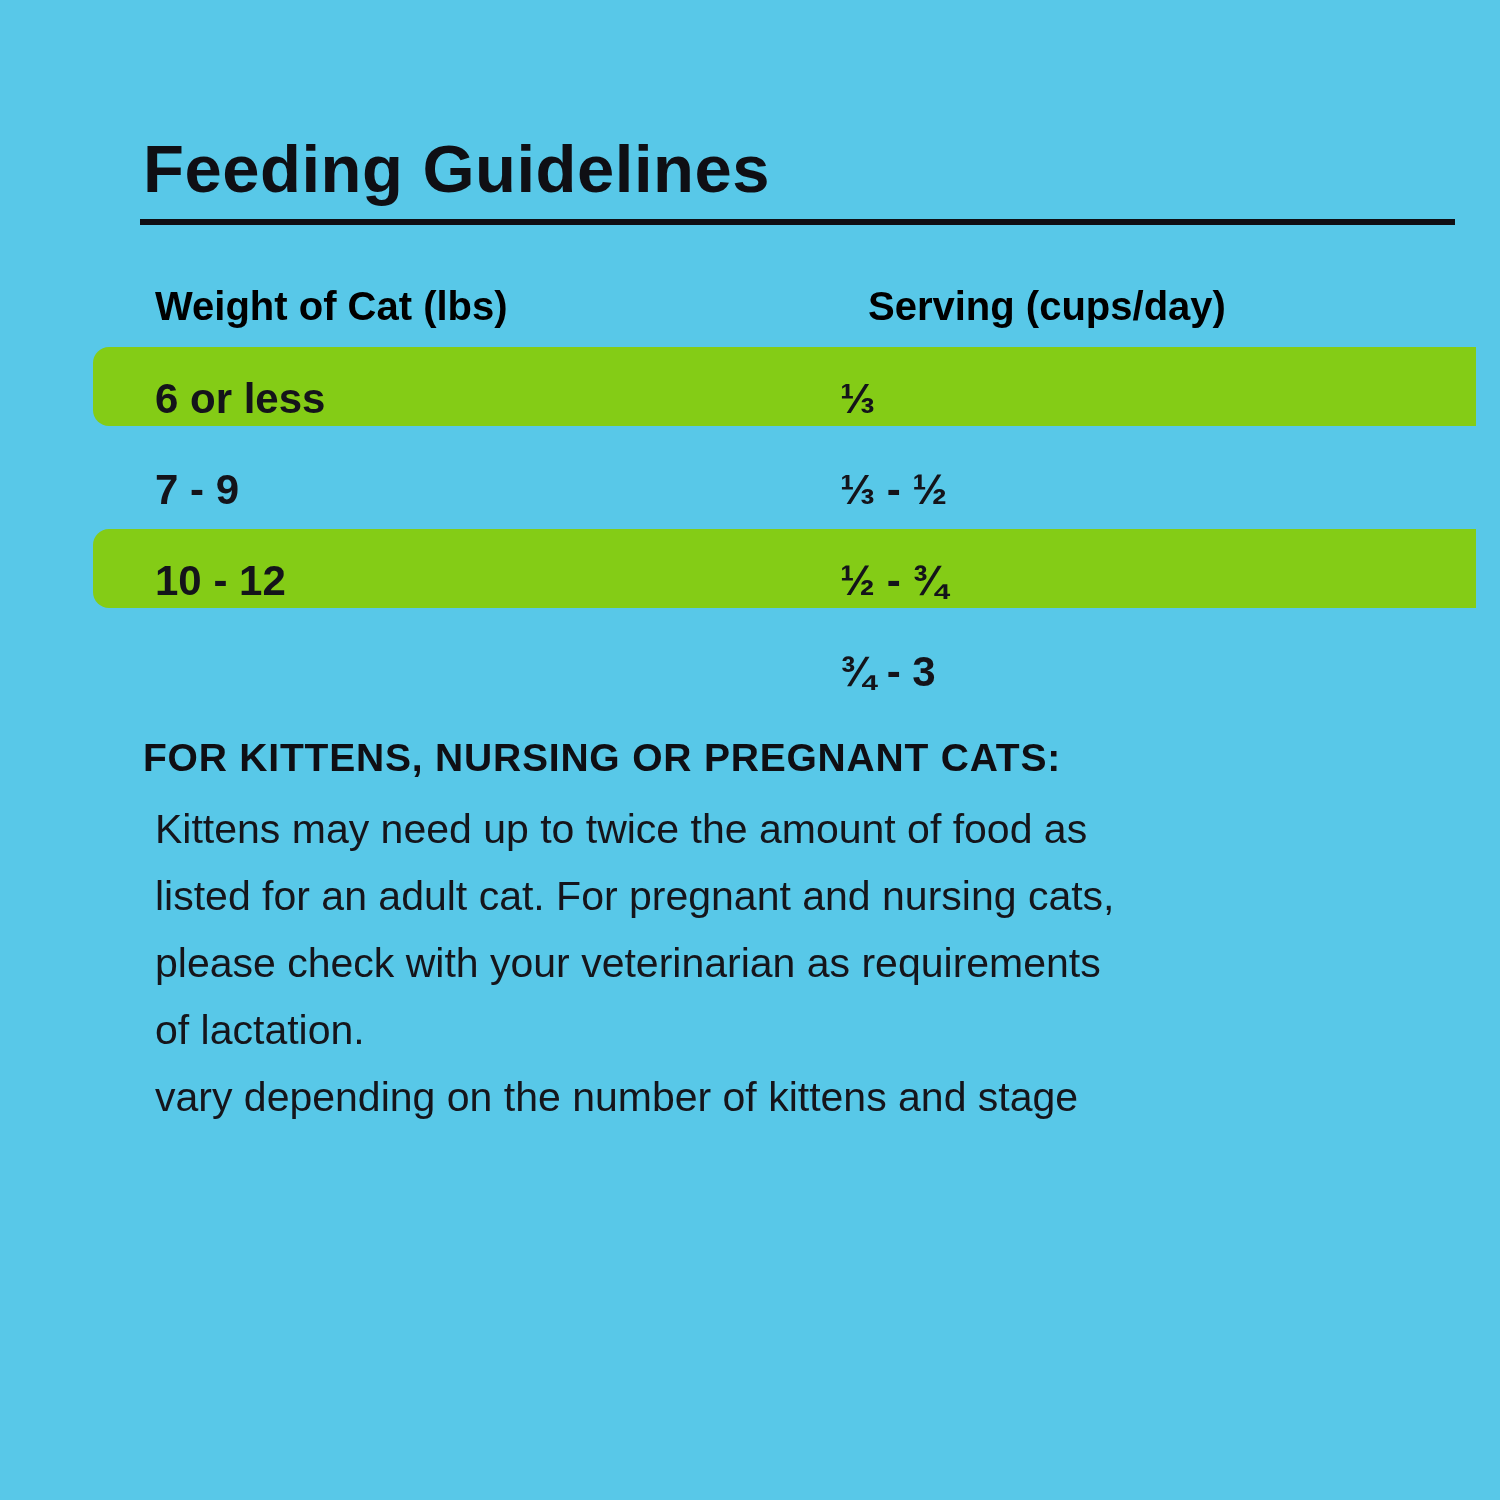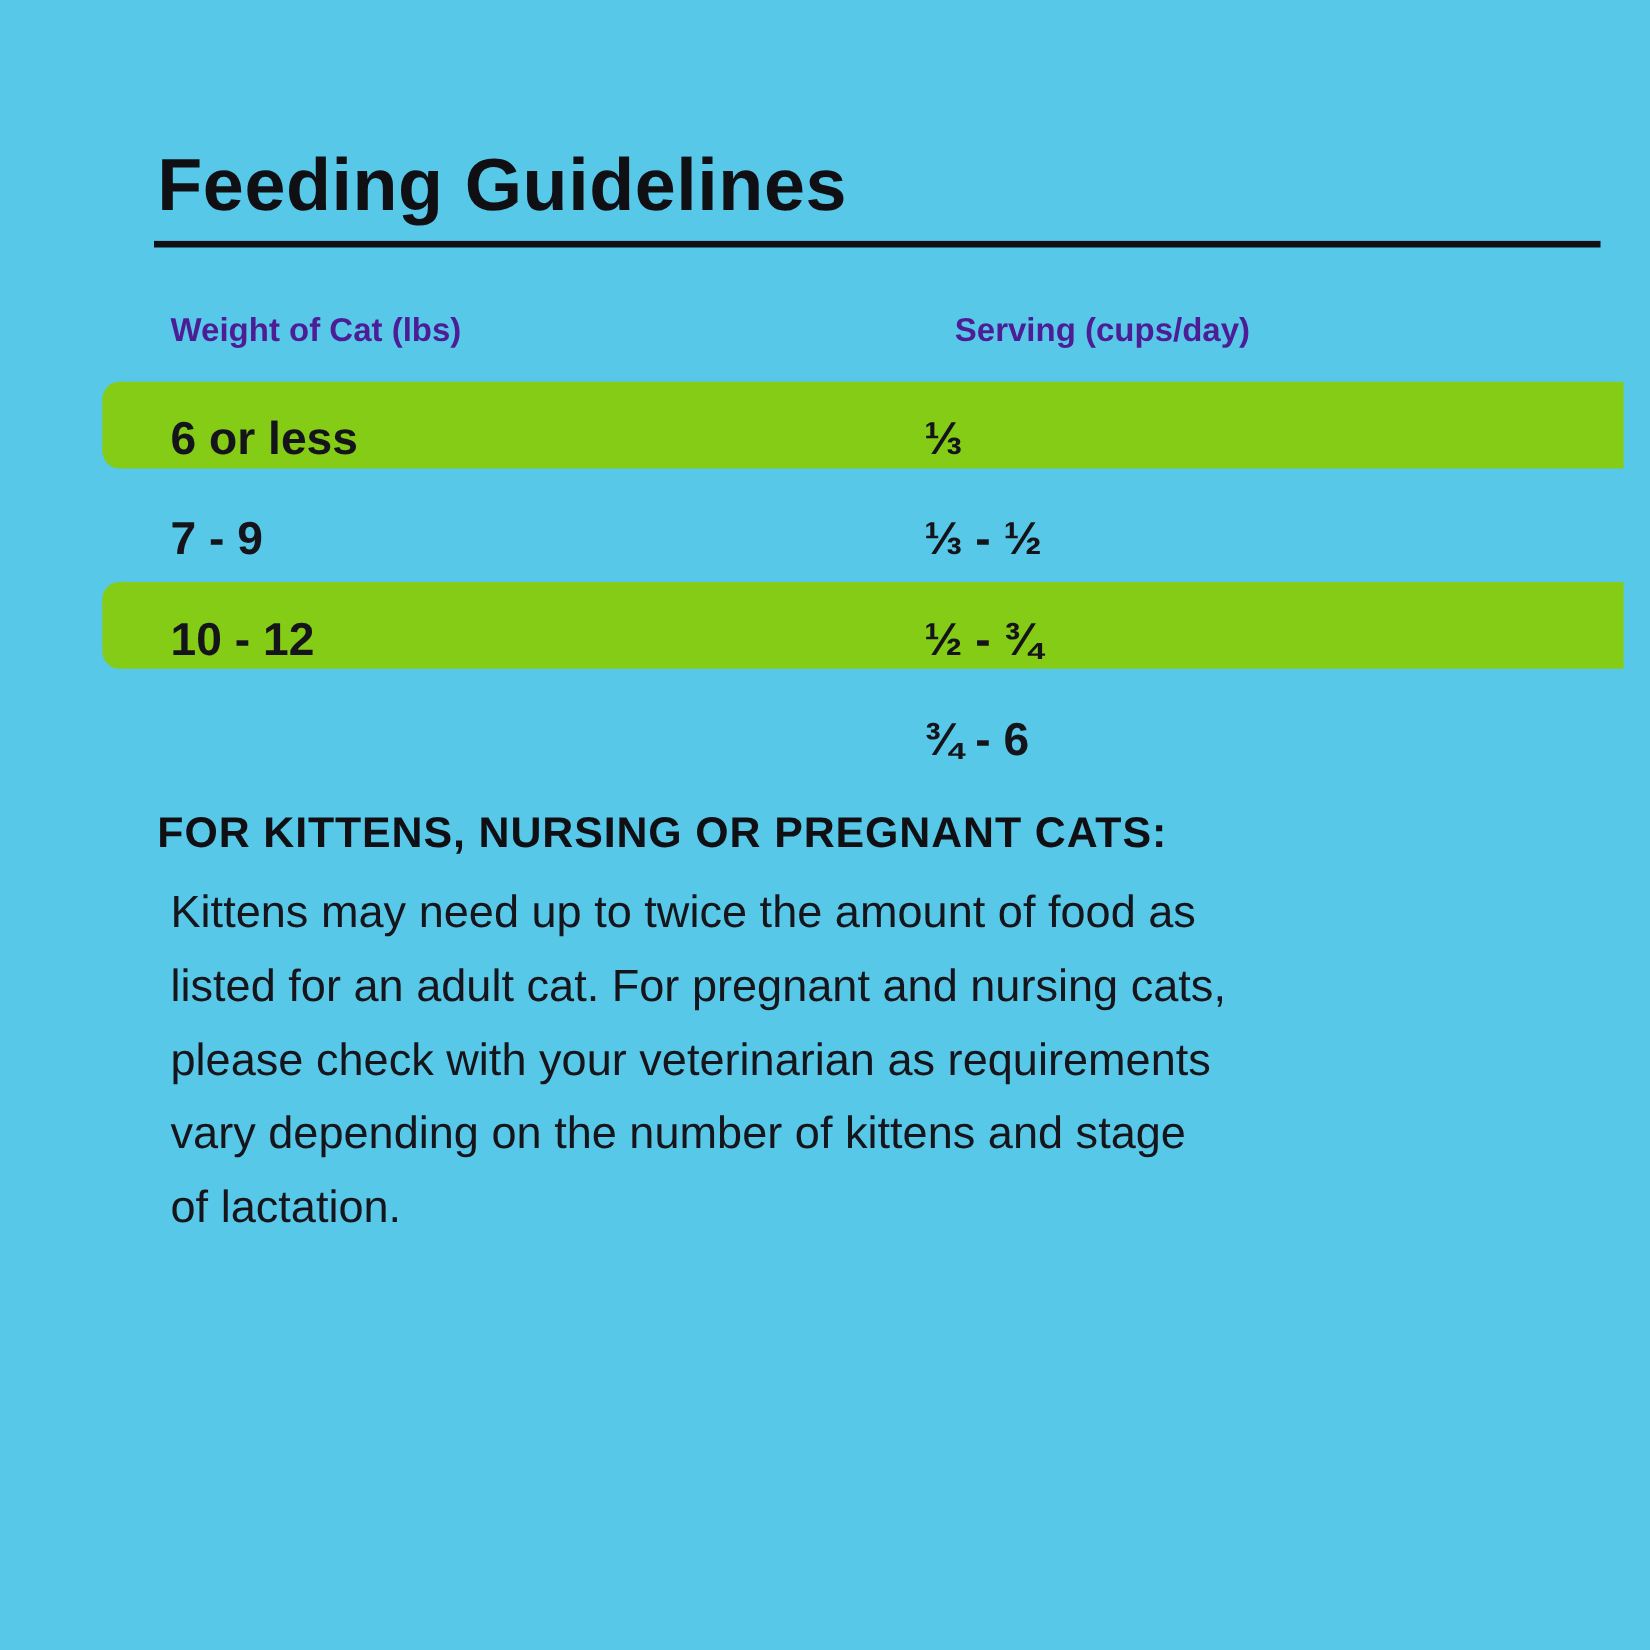--- a/index.html
+++ b/index.html
@@ -26,23 +26,23 @@
     position: absolute;
     left: 92px;
     top: 171px;
     width: 1315px;
     height: 6px;
     background: #0f0f14;
   }
   .thead { position: absolute; left: 0; top: 224px; width: 1500px; height: 48px; }
   .th {
     position: absolute;
-    font-size: 30px;
+    font-size: 40px;
     font-weight: 800;
-    color: #4c1d95;
+    color: #000000;
     white-space: nowrap;
   }
   .th.col-weight  { left: 95px; }
   .th.col-serving { left: 808px; }
   .row {
     position: absolute;
     left: 45px;
     width: 1410px;
     height: 79px;
     border-radius: 16px;
@@ -110,26 +110,26 @@
     <span class="cell cell-weight">7 - 9</span>
     <span class="cell cell-serving">⅓ - ½</span>
   </div>
 
   <div class="row row-2 highlight">
     <span class="cell cell-weight">10 - 12</span>
     <span class="cell cell-serving">½ - ¾</span>
   </div>
 
   <div class="row row-3">
-    <span class="cell cell-serving">¾ - 6</span>
+    <span class="cell cell-serving">¾ - 3</span>
   </div>
 
   <div class="note-heading">FOR KITTENS, NURSING OR PREGNANT CATS:</div>
 
   <div class="note-body">
     <div class="note-line">Kittens may need up to twice the amount of food as</div>
     <div class="note-line">listed for an adult cat. For pregnant and nursing cats,</div>
     <div class="note-line">please check with your veterinarian as requirements</div>
+    <div class="note-line">of lactation.</div>
     <div class="note-line">vary depending on the number of kittens and stage</div>
-    <div class="note-line">of lactation.</div>
   </div>
 
 </div>
 
 </body></html>

